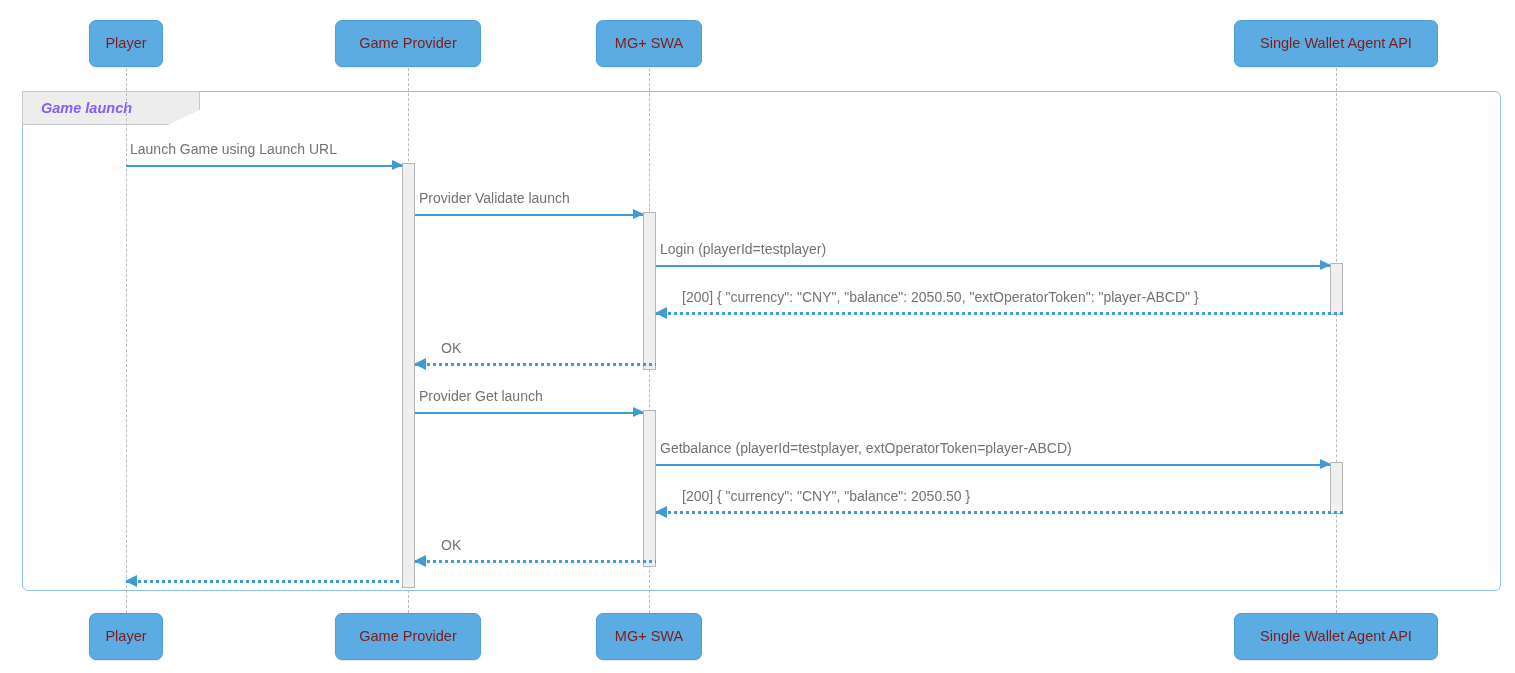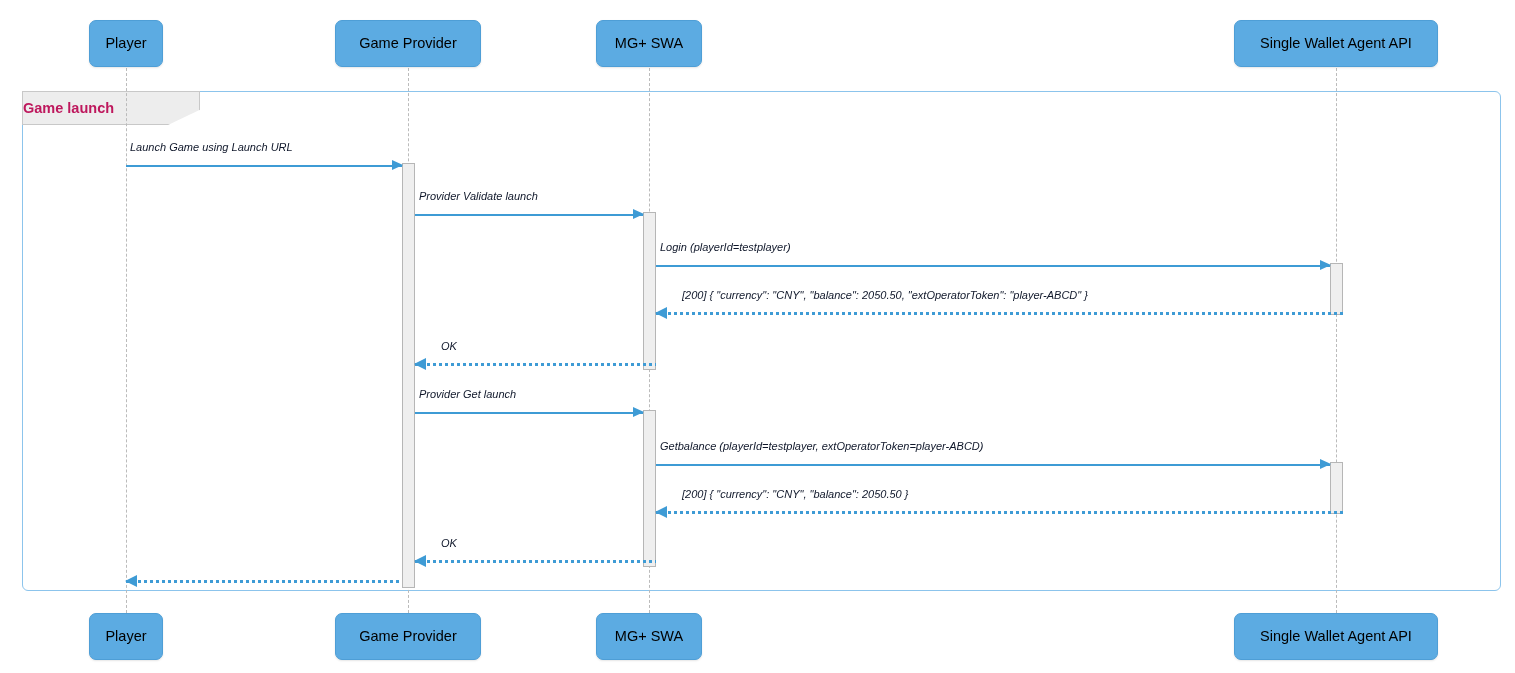--- a/index.html
+++ b/index.html
@@ -20,21 +20,21 @@
     background: #ffffff;
   }
 
   
   .participant {
     position: absolute;
     box-sizing: border-box;
     background: #5CABE2;
     border: 1px solid #4E9ED6;
     border-radius: 7px;
-    color: #000000;
+    color: #7f1d1d;
     font-size: 14.5px;
     font-weight: 400;
     line-height: 1.1;
     display: flex;
     align-items: center;
     justify-content: center;
     text-align: center;
     white-space: nowrap;
     padding: 0 10px;
     box-shadow: 0 1px 2px rgba(0,0,0,0.10);
@@ -62,28 +62,30 @@
     box-sizing: border-box;
     border: 1px solid #8CC4EC;
     border-radius: 6px;
     background: transparent;
   }
   .fragment-label {
     position: absolute;
     box-sizing: border-box;
     background: #EDEDED;
     border: 1px solid #C8C8C8;
-    color: #be185d;
+    color: #8b5cf6;
     font-size: 14.5px;
     font-weight: bold;
     display: flex;
     align-items: center;
+    padding-left: 18px;
     white-space: nowrap;
     -webkit-clip-path: polygon(0 0, 100% 0, 100% 55%, 82% 100%, 0 100%);
     clip-path: polygon(0 0, 100% 0, 100% 55%, 82% 100%, 0 100%);
+    font-style: italic;
   }
 
   
   .msg {
     position: absolute;
     height: 0;
   }
   .msg .line {
     position: absolute;
     left: 0;
@@ -120,25 +122,24 @@
   .msg.dotted .head {
     left: -1px;
     top: -6px;
     border-top: 6px solid transparent;
     border-bottom: 6px solid transparent;
     border-right: 12px solid #3E9BD5;
   }
   .msg .label {
     position: absolute;
     top: -23px;
-    font-size: 11px;
-    color: #0f172a;
+    font-size: 14px;
+    color: #737373;
     white-space: nowrap;
     line-height: 1;
-    font-style: italic;
   }
   .msg.solid .label { left: 4px; }
   .msg.dotted .label { left: 26px; }
 </style>
 </head>
 <body>
 
 <div id="diagram">
     <div class="fragment" style="left: 22px; top: 91px; width: 1479px; height: 500px;"></div>
     <div class="fragment-label" style="left: 22px; top: 91px; width: 178px; height: 34px;">Game launch</div>

